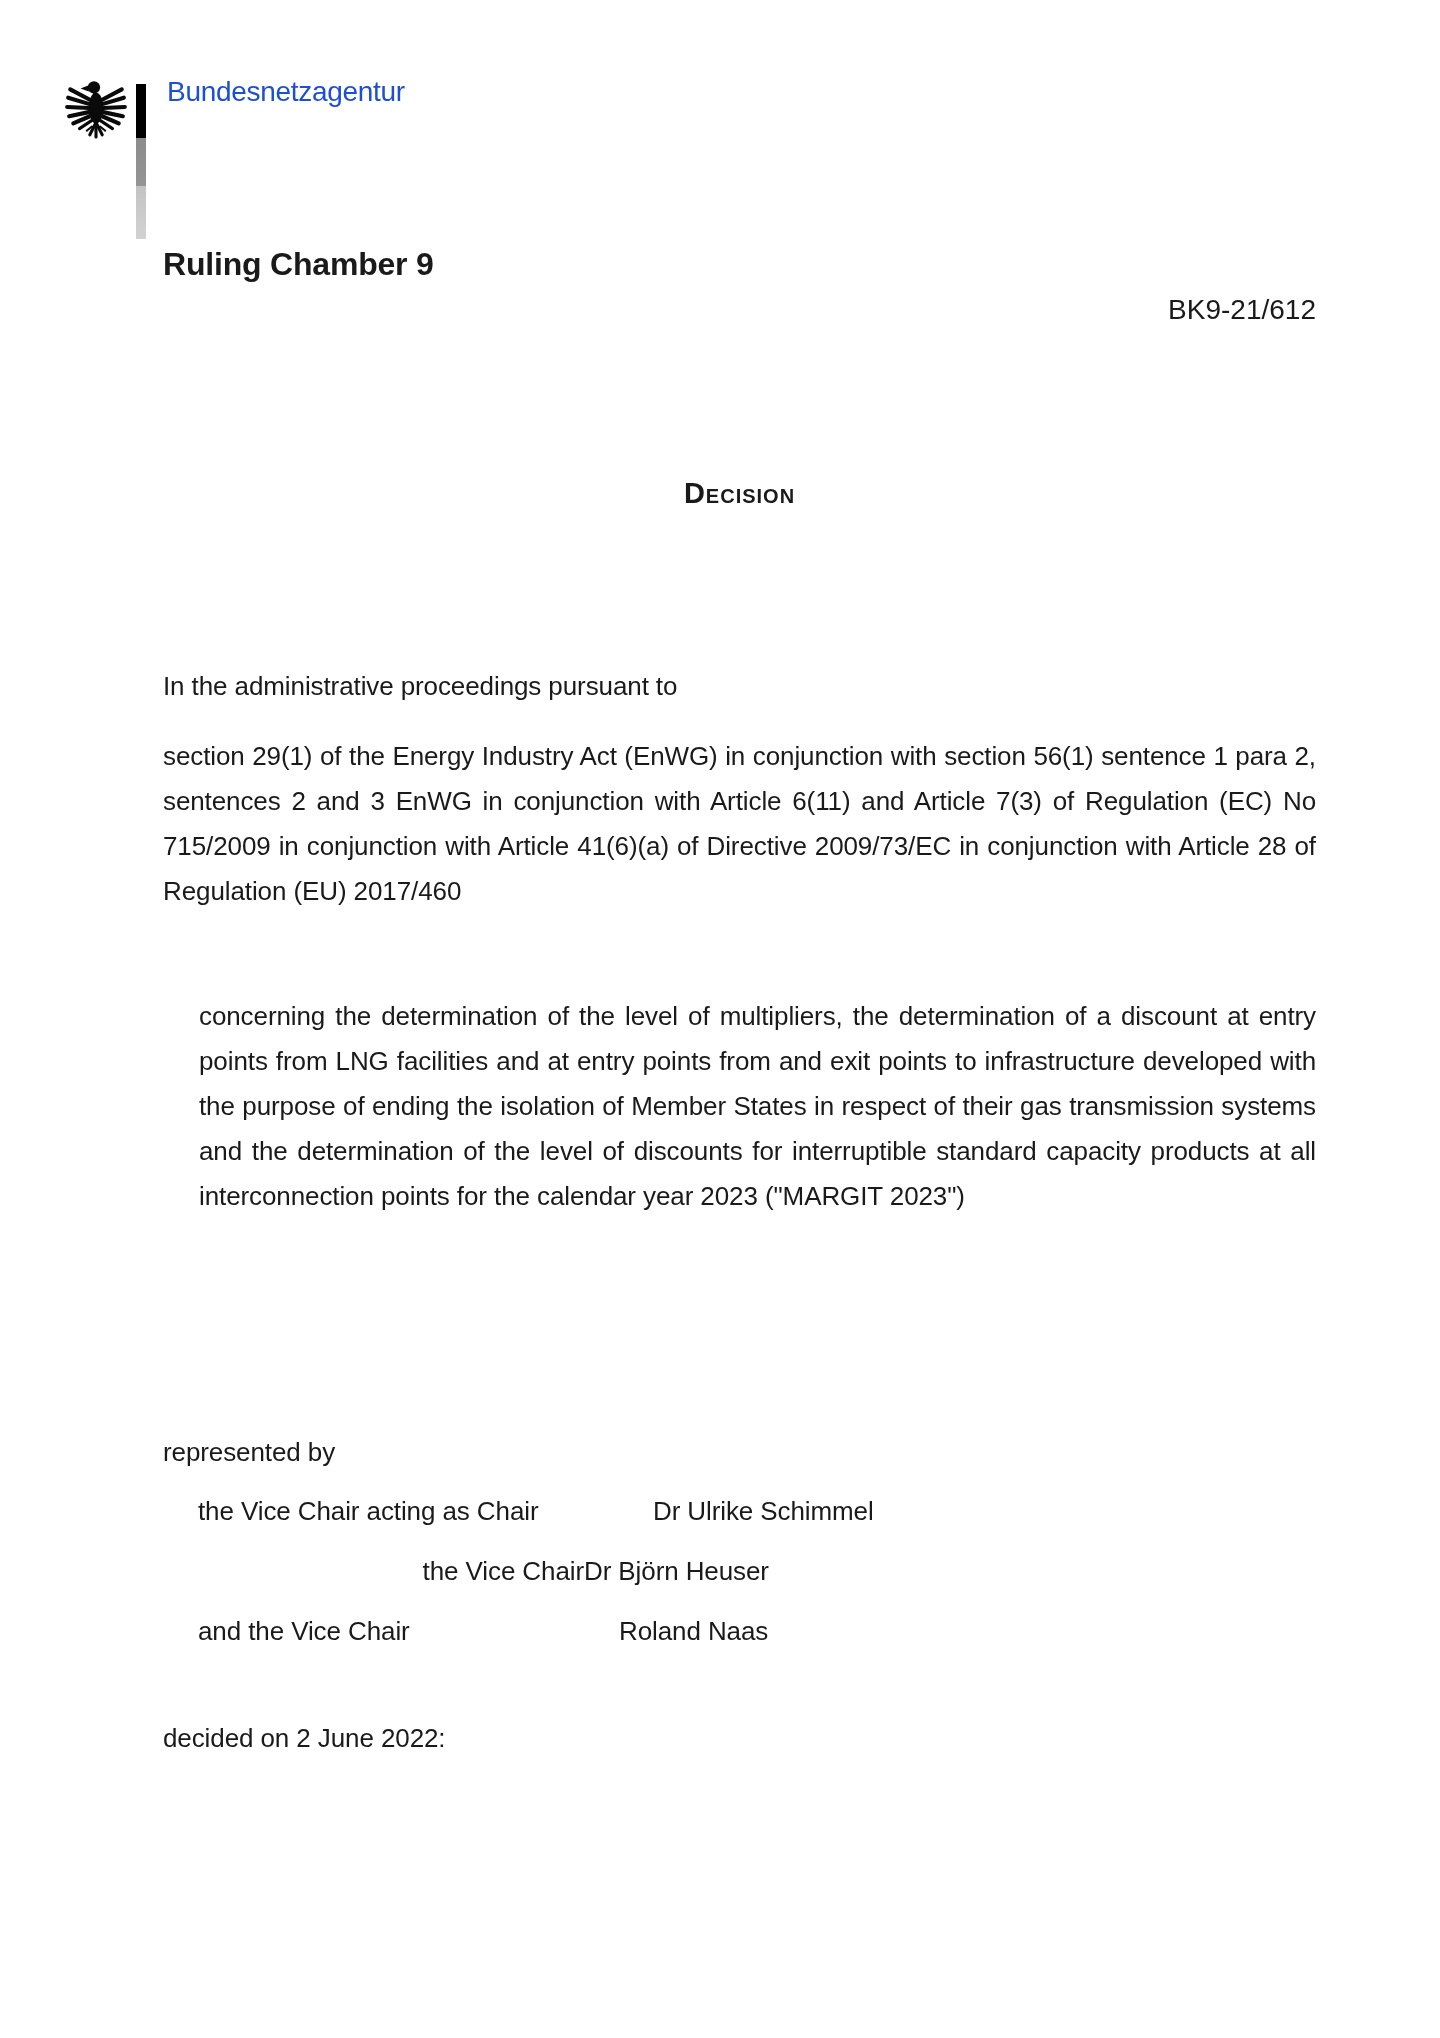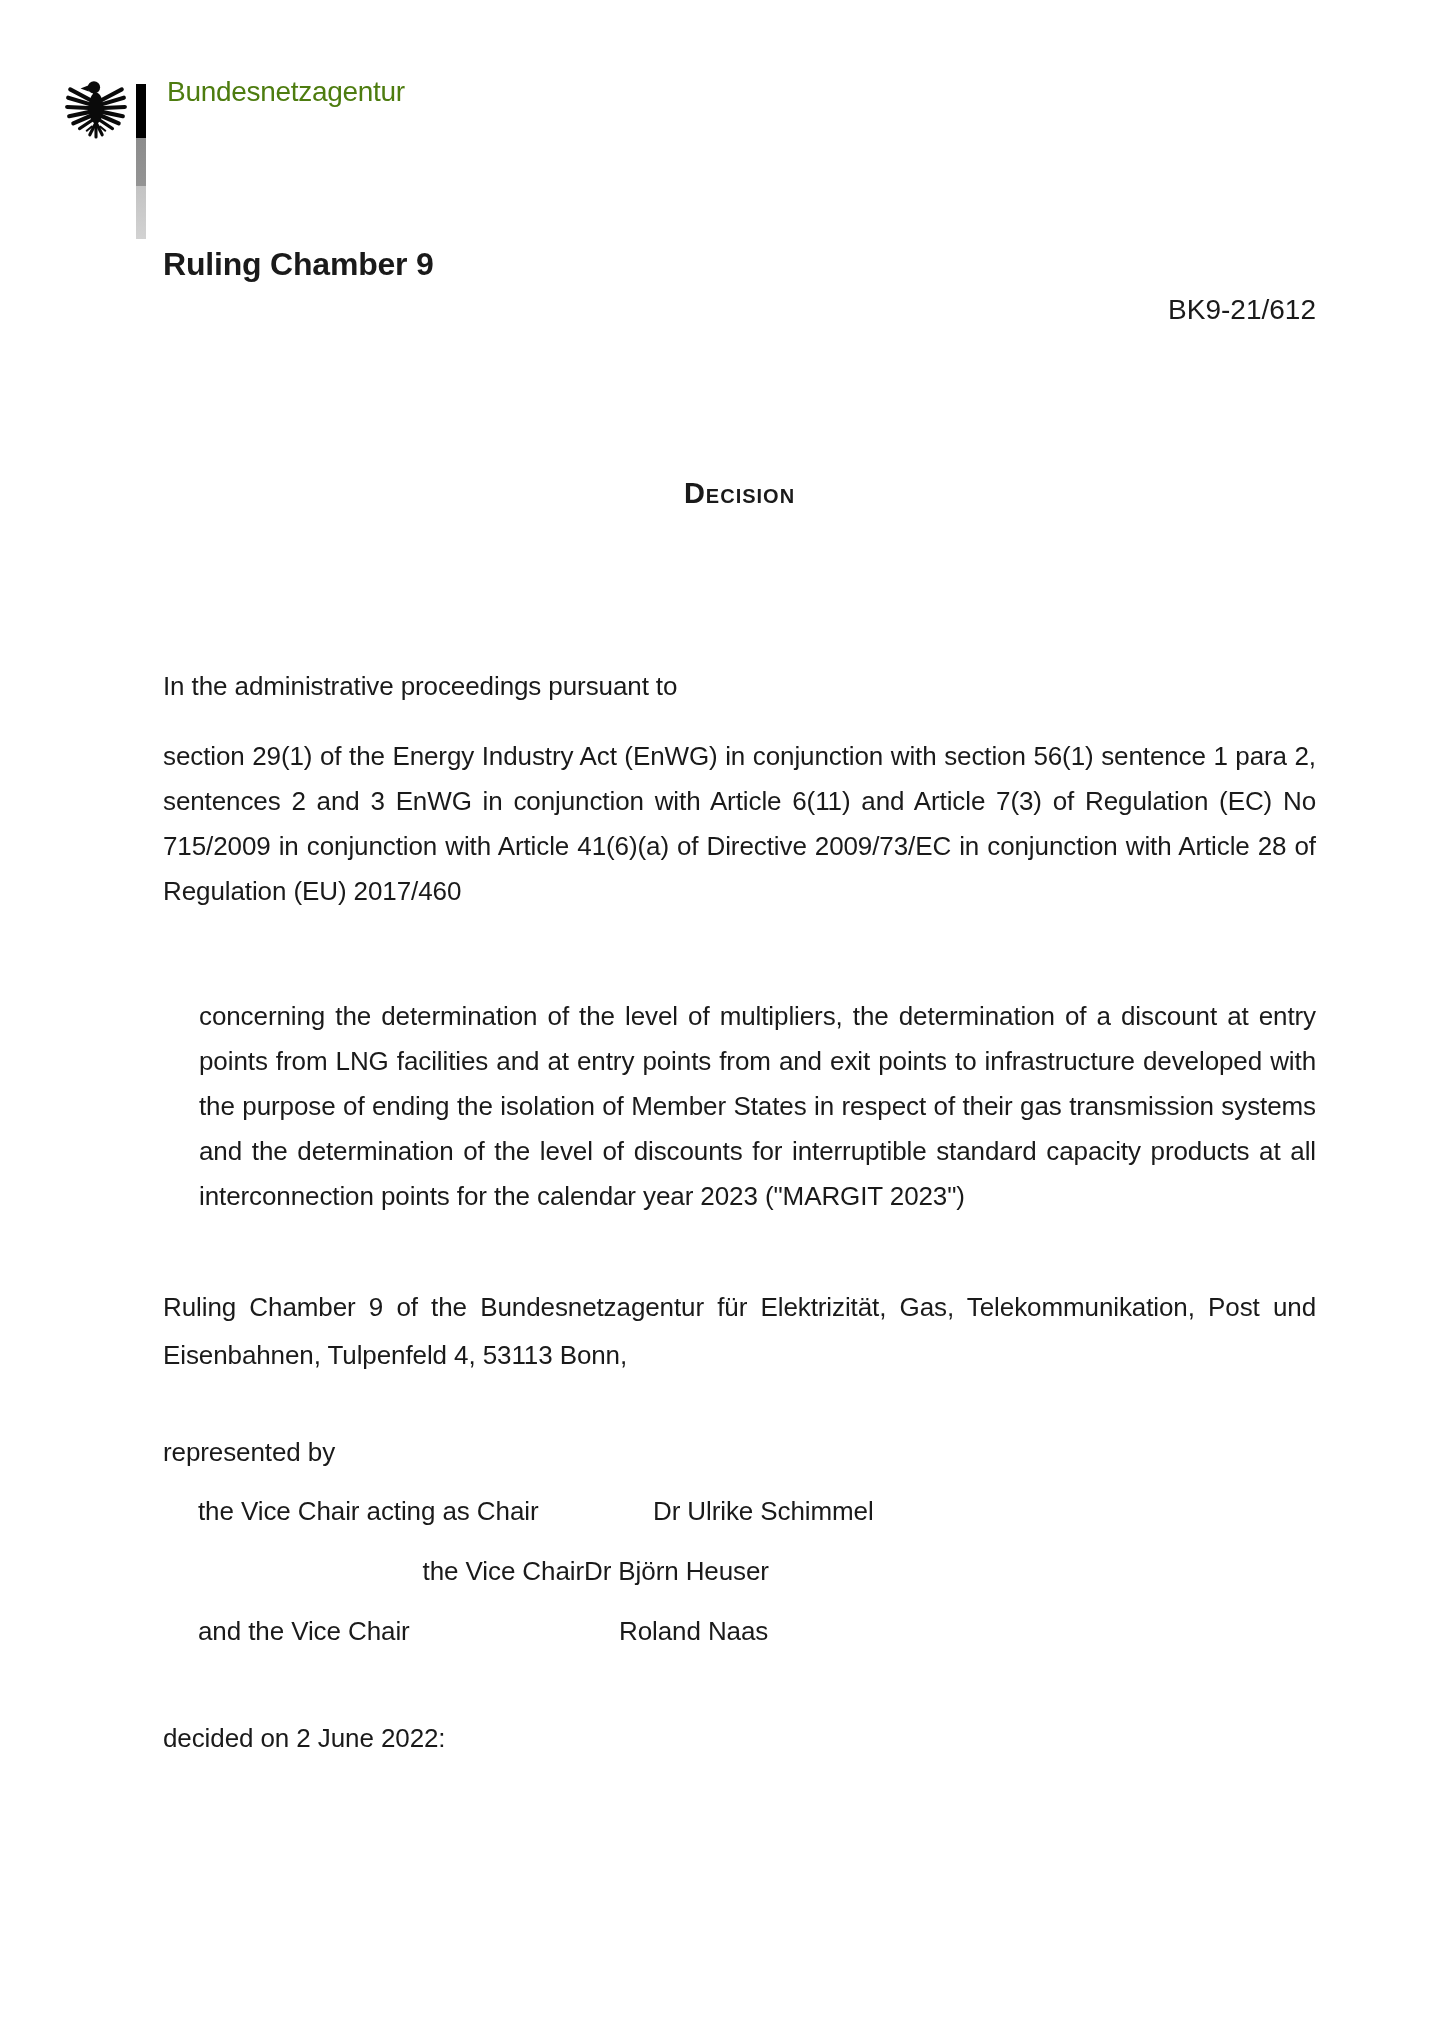--- a/index.html
+++ b/index.html
@@ -19,21 +19,21 @@
   .logo-bar {
     left: 136px; top: 84px; width: 10px; height: 155px;
     background: linear-gradient(to bottom,
       #000000 0%, #000000 35%,
       #8c8c8c 35%, #949494 66%,
       #c3c3c3 66%, #d2d2d2 100%);
   }
   .logo-text {
     left: 167px; top: 76px;
     font-size: 28px; font-weight: 500; letter-spacing: -0.3px;
-    color: #4d7c0f;
+    color: #1d4ed8;
   }
 
   .chamber {
     left: 163px; top: 246px;
     font-size: 32px; font-weight: 700; letter-spacing: -0.2px;
   }
   .case-number {
     left: 163px; top: 294px; width: 1153px;
     text-align: right; font-size: 28px;
   }
@@ -116,21 +116,20 @@
   <div class="abs case-number">BK9-21/612</div>
 
   <h1 class="abs doc-title">Decision</h1>
 
   <p class="abs body-text intro">In the administrative proceedings pursuant to</p>
 
   <p class="abs body-text legal-basis">section 29(1) of the Energy Industry Act (EnWG) in conjunction with section 56(1) sentence 1 para 2, sentences 2 and 3 EnWG in conjunction with Article 6(11) and Article 7(3) of Regulation (EC) No 715/2009 in conjunction with Article 41(6)(a) of Directive 2009/73/EC in conjunction with Article 28 of Regulation (EU) 2017/460</p>
 
   <p class="abs body-text subject">concerning the determination of the level of multipliers, the determination of a discount at entry points from LNG facilities and at entry points from and exit points to infrastructure developed with the purpose of ending the isolation of Member States in respect of their gas transmission systems and the determination of the level of discounts for interruptible standard capacity products at all interconnection points for the calendar year 2023 ("MARGIT 2023")</p>
 
-  <p class="abs body-text authority">Ruling Chamber 9 of the Bundesnetzagentur für Elektrizität, Gas, Telekommunikation, Post und Eisenbahnen, Tulpenfeld 4, 53113 Bonn,</p>
 
   <p class="abs body-text rep-by">represented by</p>
 
   <div class="abs body-text rep-row rep-0">
     <span class="role">the Vice Chair acting as Chair</span>
     <span class="name">Dr Ulrike Schimmel</span>
   </div>
   <div class="abs body-text rep-row rep-1">
     <span class="role">the Vice Chair</span>
     <span class="name">Dr Björn Heuser</span>

